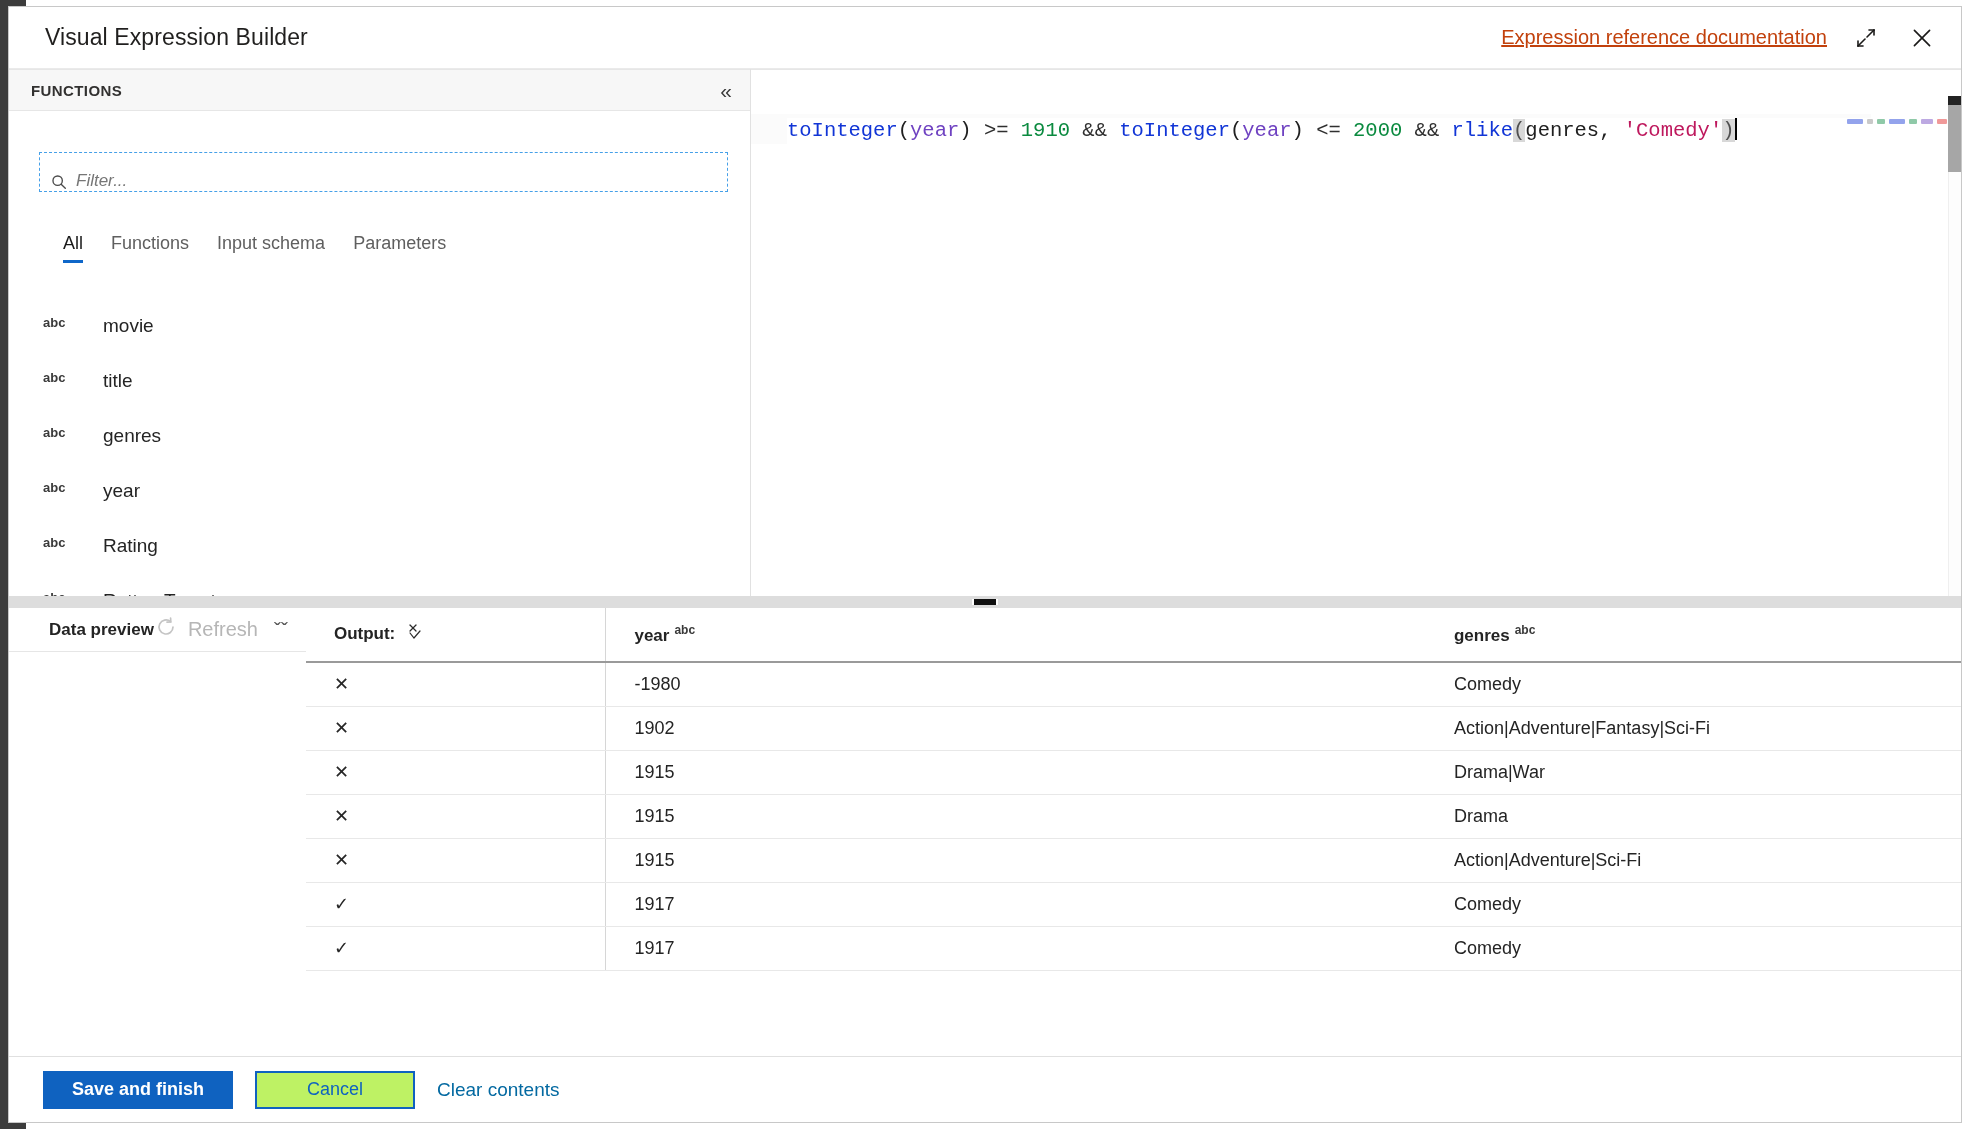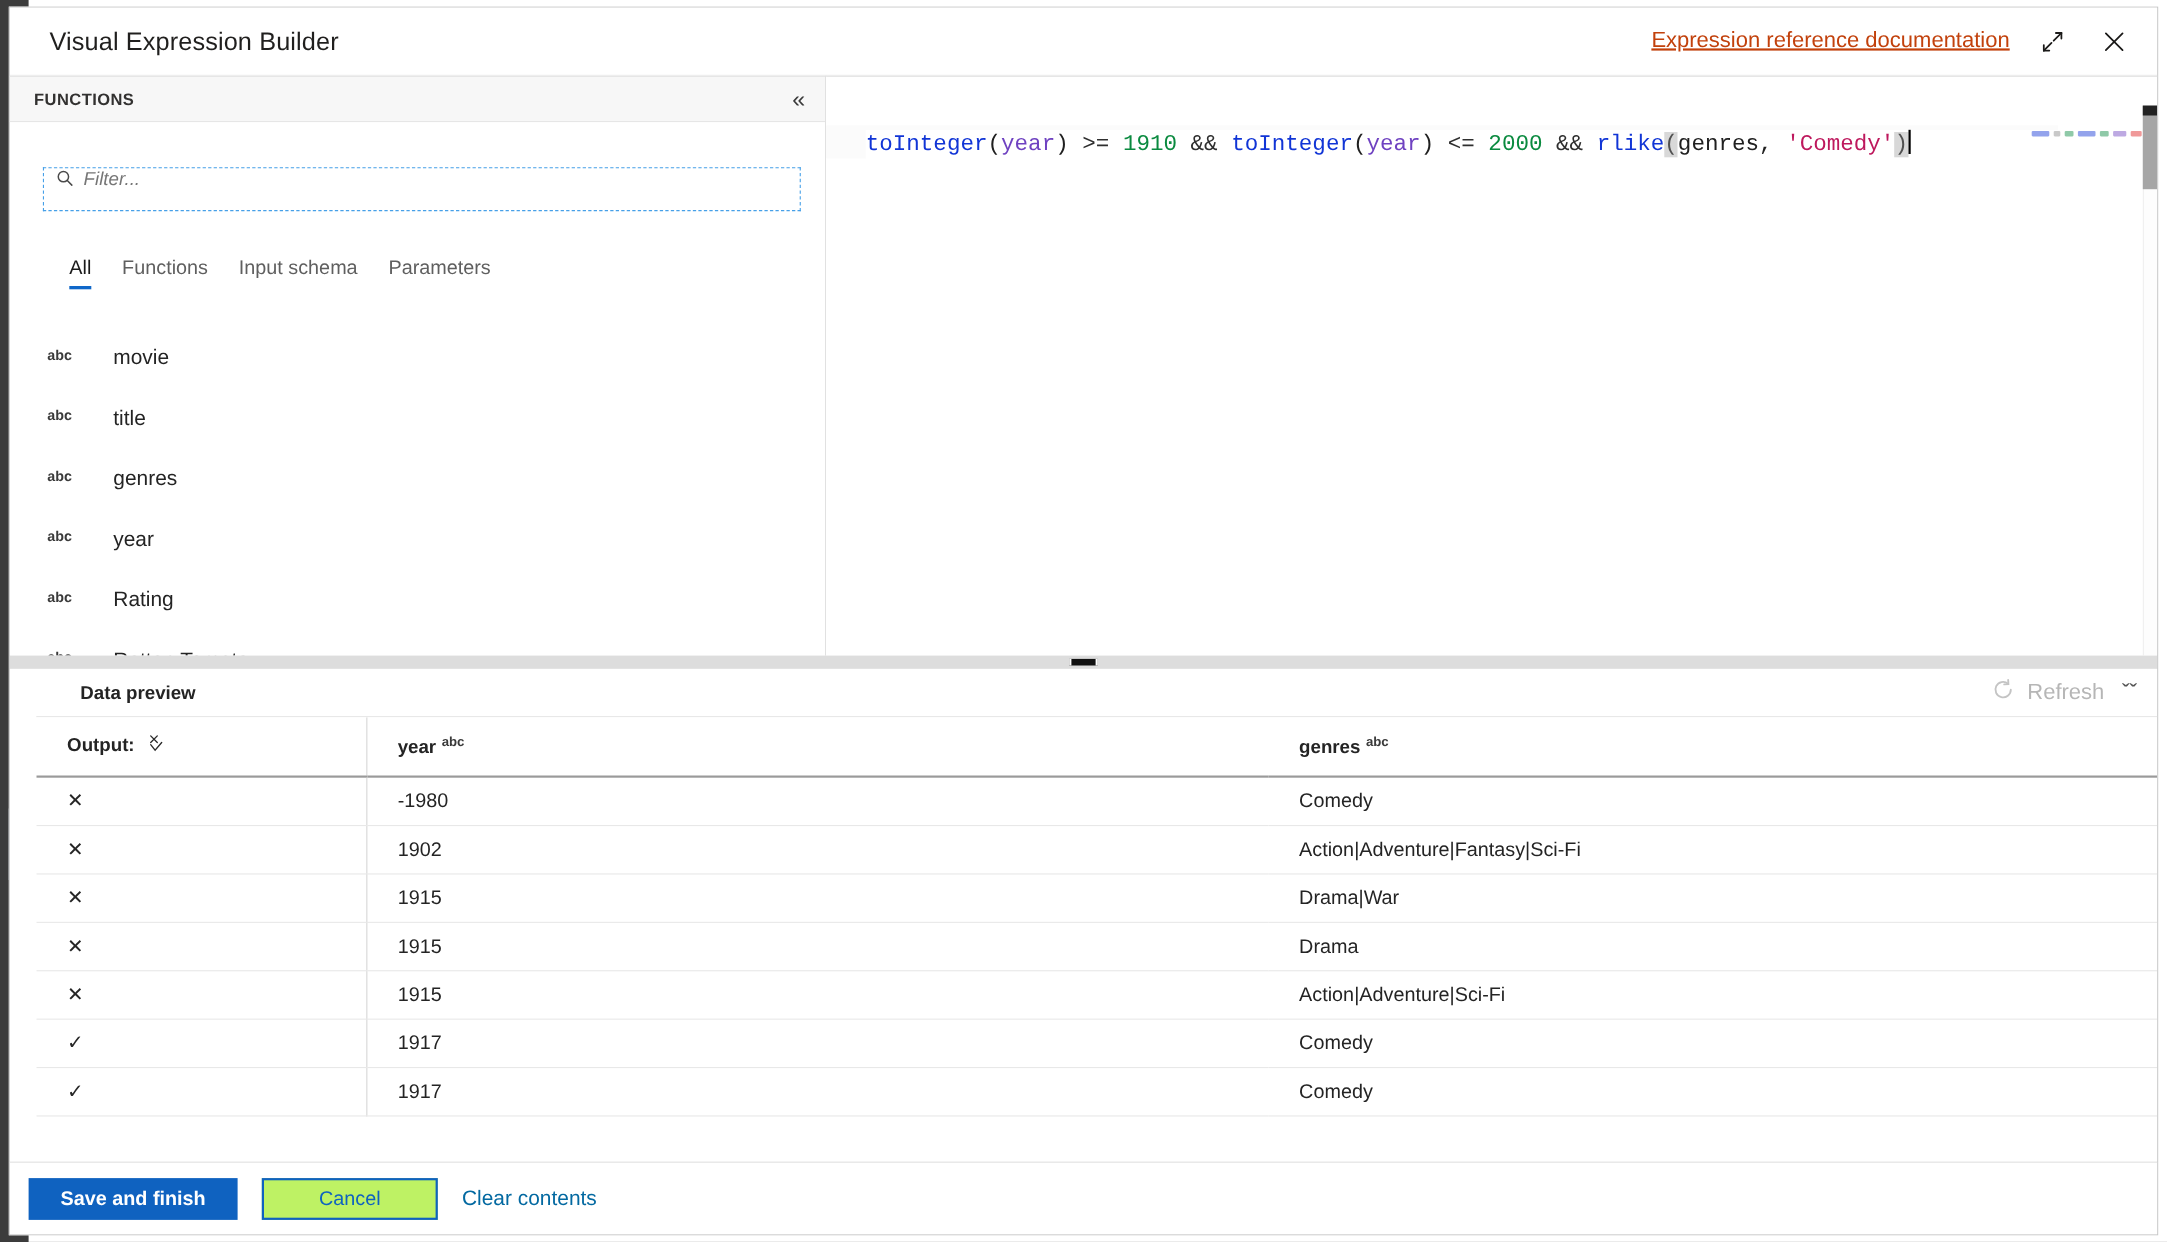--- a/index.html
+++ b/index.html
@@ -94,21 +94,21 @@
     letter-spacing: .4px;
   }
   .collapse-chevrons {
     margin-left: auto; font-size: 21px; color: #3a3a3a;
     cursor: pointer; line-height: 1;
   }
   .filter-wrap { padding: 22px 22px 0 30px; }
   .filter-box {
     height: 40px;
     border: 1px dashed #46a0e8;
-    display: flex; align-items: flex-start;
+    display: flex; align-items: flex-end;
     padding: 0 10px;
     background: #fff;
   }
   .filter-icon { color: #4a4a4a; margin-right: 8px; display:flex; }
   .filter-input {
     border: none; outline: none;
     font-size: 17px; font-style: italic; color: #707070;
     font-family: "Liberation Sans", sans-serif;
     flex: 1; background: transparent;
   }
@@ -216,21 +216,21 @@
     display: flex; align-items: center; justify-content: center;
     cursor: row-resize;
     position: relative;
   }
   .splitter-grip {
     width: 26px; height: 6px; background: #111;
     border-left: 2px solid #fff; border-right: 2px solid #fff;
   }
 
   
-  .preview-section { flex: 1; display: flex; flex-direction: column; background:#fff; min-height:0;padding-left:24px; }
+  .preview-section { flex: 1; display: flex; flex-direction: row; background:#fff; min-height:0; }
   .preview-header {
     height: 44px; min-height: 44px;
     display: flex; align-items: center;
     padding: 0 18px 0 40px;
     border-bottom: 1px solid #e6e6e6;
   }
   .preview-title { font-size: 17px; font-weight: 700; color: #242424; }
   .preview-actions { margin-left: auto; display: flex; align-items: center; gap: 16px; }
   .refresh-btn {
     display: flex; align-items: center; gap: 10px;
@@ -268,21 +268,21 @@
     white-space: nowrap; overflow: hidden; text-overflow: ellipsis;
   }
   td.cell-output { padding-left: 52px; border-right: 1px solid #d6d6d6; }
   .mark { display:inline-block; color:#262626; }
 
   
   .footer {
     height: 66px; min-height: 66px;
     border-top: 1px solid #e0e0e0;
     display: flex; align-items: center;
-    padding: 0 0 0 17px; gap: 22px;
+    padding: 0 0 0 34px; gap: 22px;
     background: #fff;
   }
   .btn-primary {
     background: #0f62c0; color: #fff;
     border: none; height: 38px; padding: 0 20px;
     font-size: 18px; font-weight: 700; cursor: pointer;
     font-family: "Liberation Sans", sans-serif;
     min-width: 190px;
   }
   .btn-secondary {

